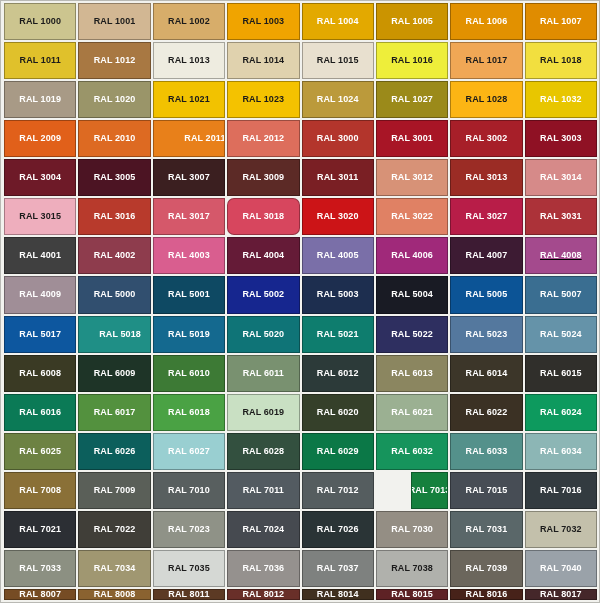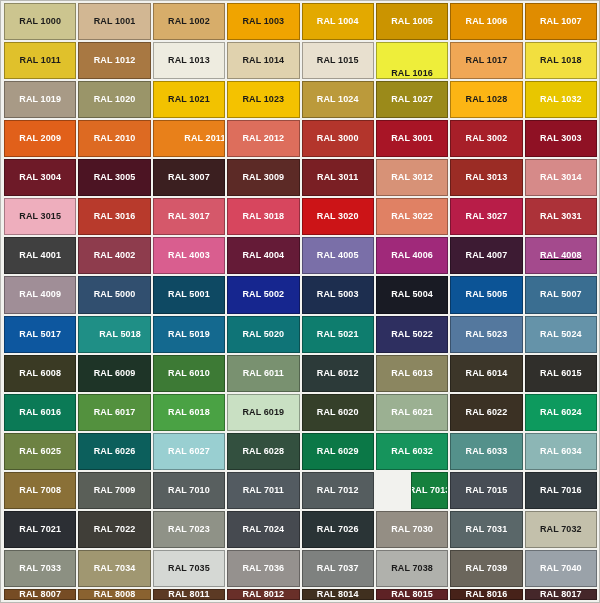--- a/index.html
+++ b/index.html
@@ -88,21 +88,21 @@
       </div>
       <div class="swatch" style="background: rgb(238, 236, 224);">
         <span class="swatch-label tl-dark">RAL 1013</span>
       </div>
       <div class="swatch" style="background: rgb(224, 210, 174);">
         <span class="swatch-label tl-dark">RAL 1014</span>
       </div>
       <div class="swatch" style="background: rgb(232, 224, 207);">
         <span class="swatch-label tl-dark">RAL 1015</span>
       </div>
-      <div class="swatch" style="background: rgb(238, 238, 58); align-items: flex-end;">
+      <div class="swatch" style="background: rgb(238, 238, 58);">
         <span class="swatch-label tl-dark">RAL 1016</span>
       </div>
       <div class="swatch" style="background: rgb(240, 167, 85);">
         <span class="swatch-label tl-dark">RAL 1017</span>
       </div>
       <div class="swatch" style="background: rgb(242, 223, 63);">
         <span class="swatch-label tl-dark">RAL 1018</span>
       </div>
       <div class="swatch" style="background: rgb(168, 154, 134);">
         <span class="swatch-label tl-light">RAL 1019</span>
@@ -178,21 +178,21 @@
       </div>
       <div class="swatch" style="background: rgb(238, 174, 189);">
         <span class="swatch-label tl-dark">RAL 3015</span>
       </div>
       <div class="swatch" style="background: rgb(184, 58, 44);">
         <span class="swatch-label tl-light">RAL 3016</span>
       </div>
       <div class="swatch" style="background: rgb(213, 88, 106);">
         <span class="swatch-label tl-light">RAL 3017</span>
       </div>
-      <div class="swatch" style="background: rgb(215, 70, 94);">
+      <div class="swatch" style="background: rgb(215, 70, 94); border-radius: 7px;">
         <span class="swatch-label tl-light">RAL 3018</span>
       </div>
       <div class="swatch" style="background: rgb(204, 20, 23);">
         <span class="swatch-label tl-light">RAL 3020</span>
       </div>
       <div class="swatch" style="background: rgb(224, 129, 100);">
         <span class="swatch-label tl-light">RAL 3022</span>
       </div>
       <div class="swatch" style="background: rgb(184, 29, 72);">
         <span class="swatch-label tl-light">RAL 3027</span>

